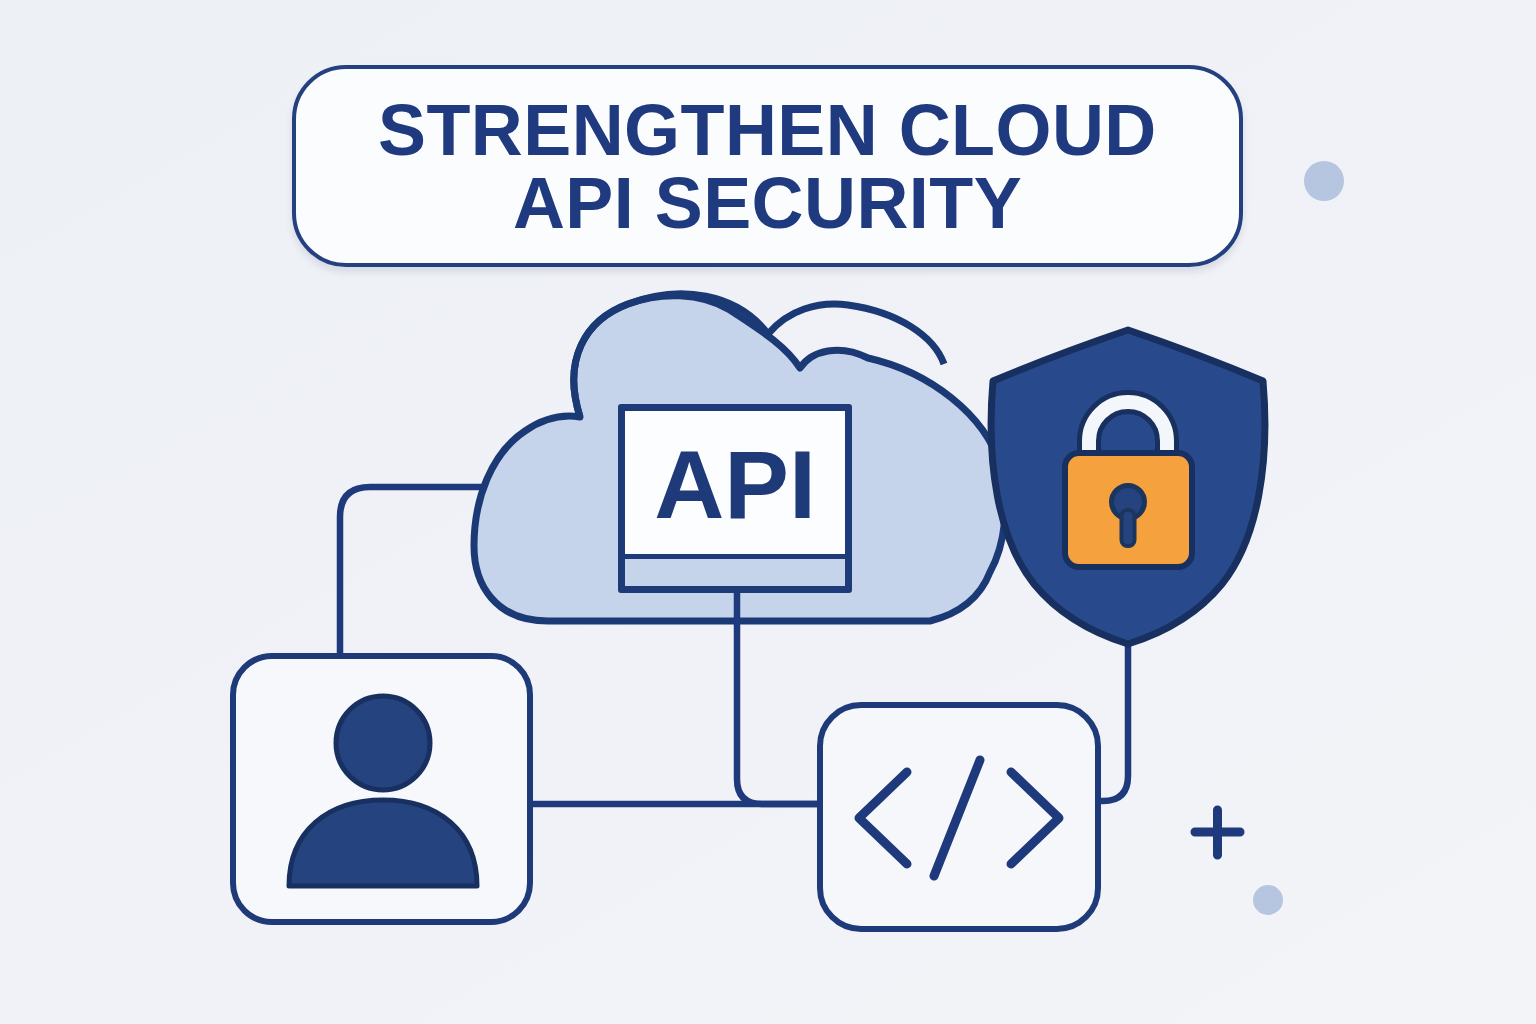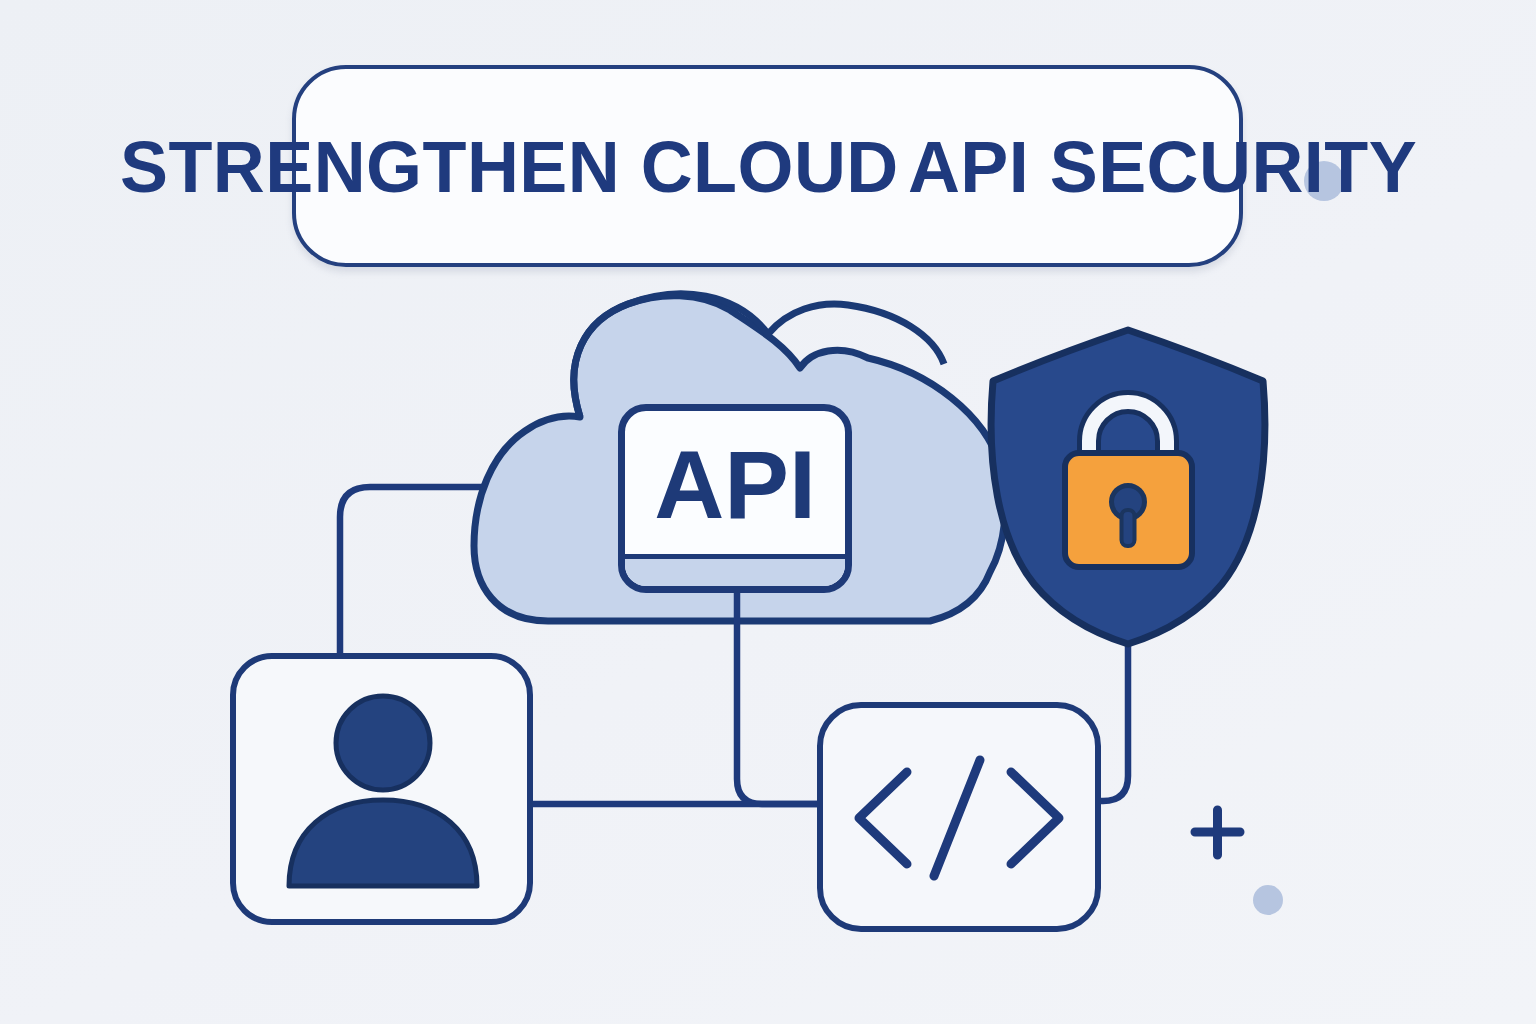--- a/index.html
+++ b/index.html
@@ -17,21 +17,21 @@
   }
   
   .banner {
     position: absolute;
     left: 292px; top: 65px;
     width: 951px; height: 202px;
     box-sizing: border-box;
     background: #fbfcfe;
     border: 4.5px solid #24407f;
     border-radius: 54px;
-    display: flex; flex-direction: row;
+    display: flex; flex-direction: column;
     align-items: center; justify-content: center;
     box-shadow: 0 5px 7px rgba(105,115,145,0.18);
     z-index: 3;
   }
   .banner .title-line {
     font-size: 73px;
     line-height: 73px;
     font-weight: bold;
     letter-spacing: 0.5px;
     color: #1f3a7e;
@@ -39,21 +39,21 @@
     transform: scaleX(0.985);
   }
   
   .monitor {
     position: absolute;
     left: 618px; top: 404px;
     width: 234px; height: 189px;
     box-sizing: border-box;
     background: #fbfdff;
     border: 7px solid #1e3a78;
-    border-radius: 28px;
+    border-radius: 3px;
     overflow: hidden;
     display: flex; flex-direction: column;
     z-index: 3;
   }
   .monitor-screen {
     flex: 1;
     display: flex; align-items: center; justify-content: center;
   }
   .monitor-label {
     font-size: 97px;

